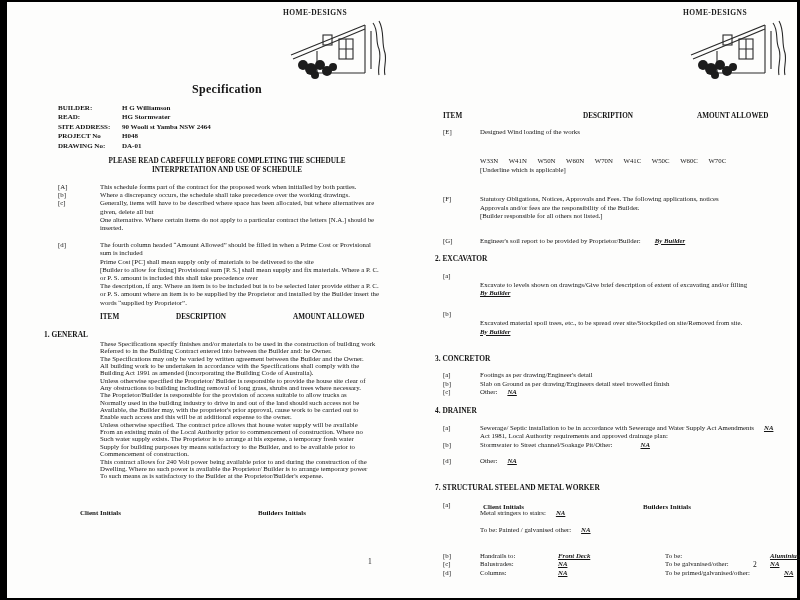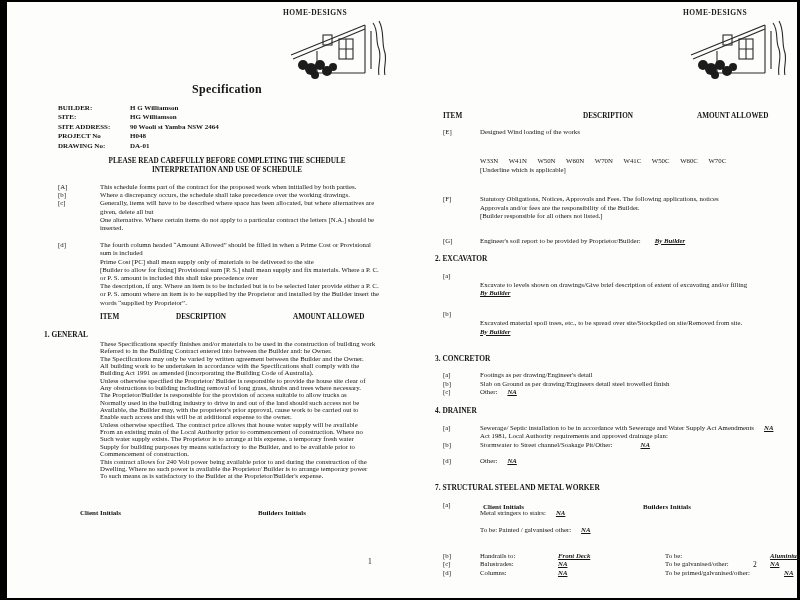--- a/index.html
+++ b/index.html
@@ -15,21 +15,21 @@
   .edge-bottom{left:0;bottom:0;width:800px;height:2px;}
 
   .logo{position:absolute;width:112px;}
   .logo-text{font-size:7.5px;font-weight:bold;letter-spacing:.4px;color:#1c1c1c;}
   .logo svg{display:block;margin:0 auto;}
 
   .title{position:absolute;font-weight:bold;font-size:12px;letter-spacing:.3px;}
 
   .info{position:absolute;left:58px;top:104px;font-size:7px;font-weight:bold;line-height:9.4px;}
   .info-row{display:flex;}
-  .info-label{width:72px;}
+  .info-label{width:64px;}
   .info-value{}
 
   .notice{position:absolute;left:36px;top:157px;width:382px;text-align:center;
     font-weight:bold;font-size:7.2px;line-height:9px;white-space:pre-line;}
 
   .interp{position:absolute;left:58px;top:183px;width:364px;font-size:6.8px;line-height:8.2px;}
   .interp-item{display:flex;}
   .interp-tag{width:42px;flex:none;}
   .interp-text{white-space:pre-line;}
   .interp-gap{height:9px;}
@@ -97,22 +97,22 @@
   </div>
 
   <div class="title" style="left:36px;top:82px;width:382px;text-align:center;">Specification</div>
 
   <div class="info">
     <div class="info-row">
       <span class="info-label">BUILDER:</span>
       <span class="info-value">H G Williamson</span>
     </div>
     <div class="info-row">
-      <span class="info-label">SITE:</span>
-      <span class="info-value">HG Williamson</span>
+      <span class="info-label">READ:</span>
+      <span class="info-value">HG Stormwater</span>
     </div>
     <div class="info-row">
       <span class="info-label">SITE ADDRESS:</span>
       <span class="info-value">90 Wooli st Yamba NSW 2464</span>
     </div>
     <div class="info-row">
       <span class="info-label">PROJECT No</span>
       <span class="info-value">H048</span>
     </div>
     <div class="info-row">

